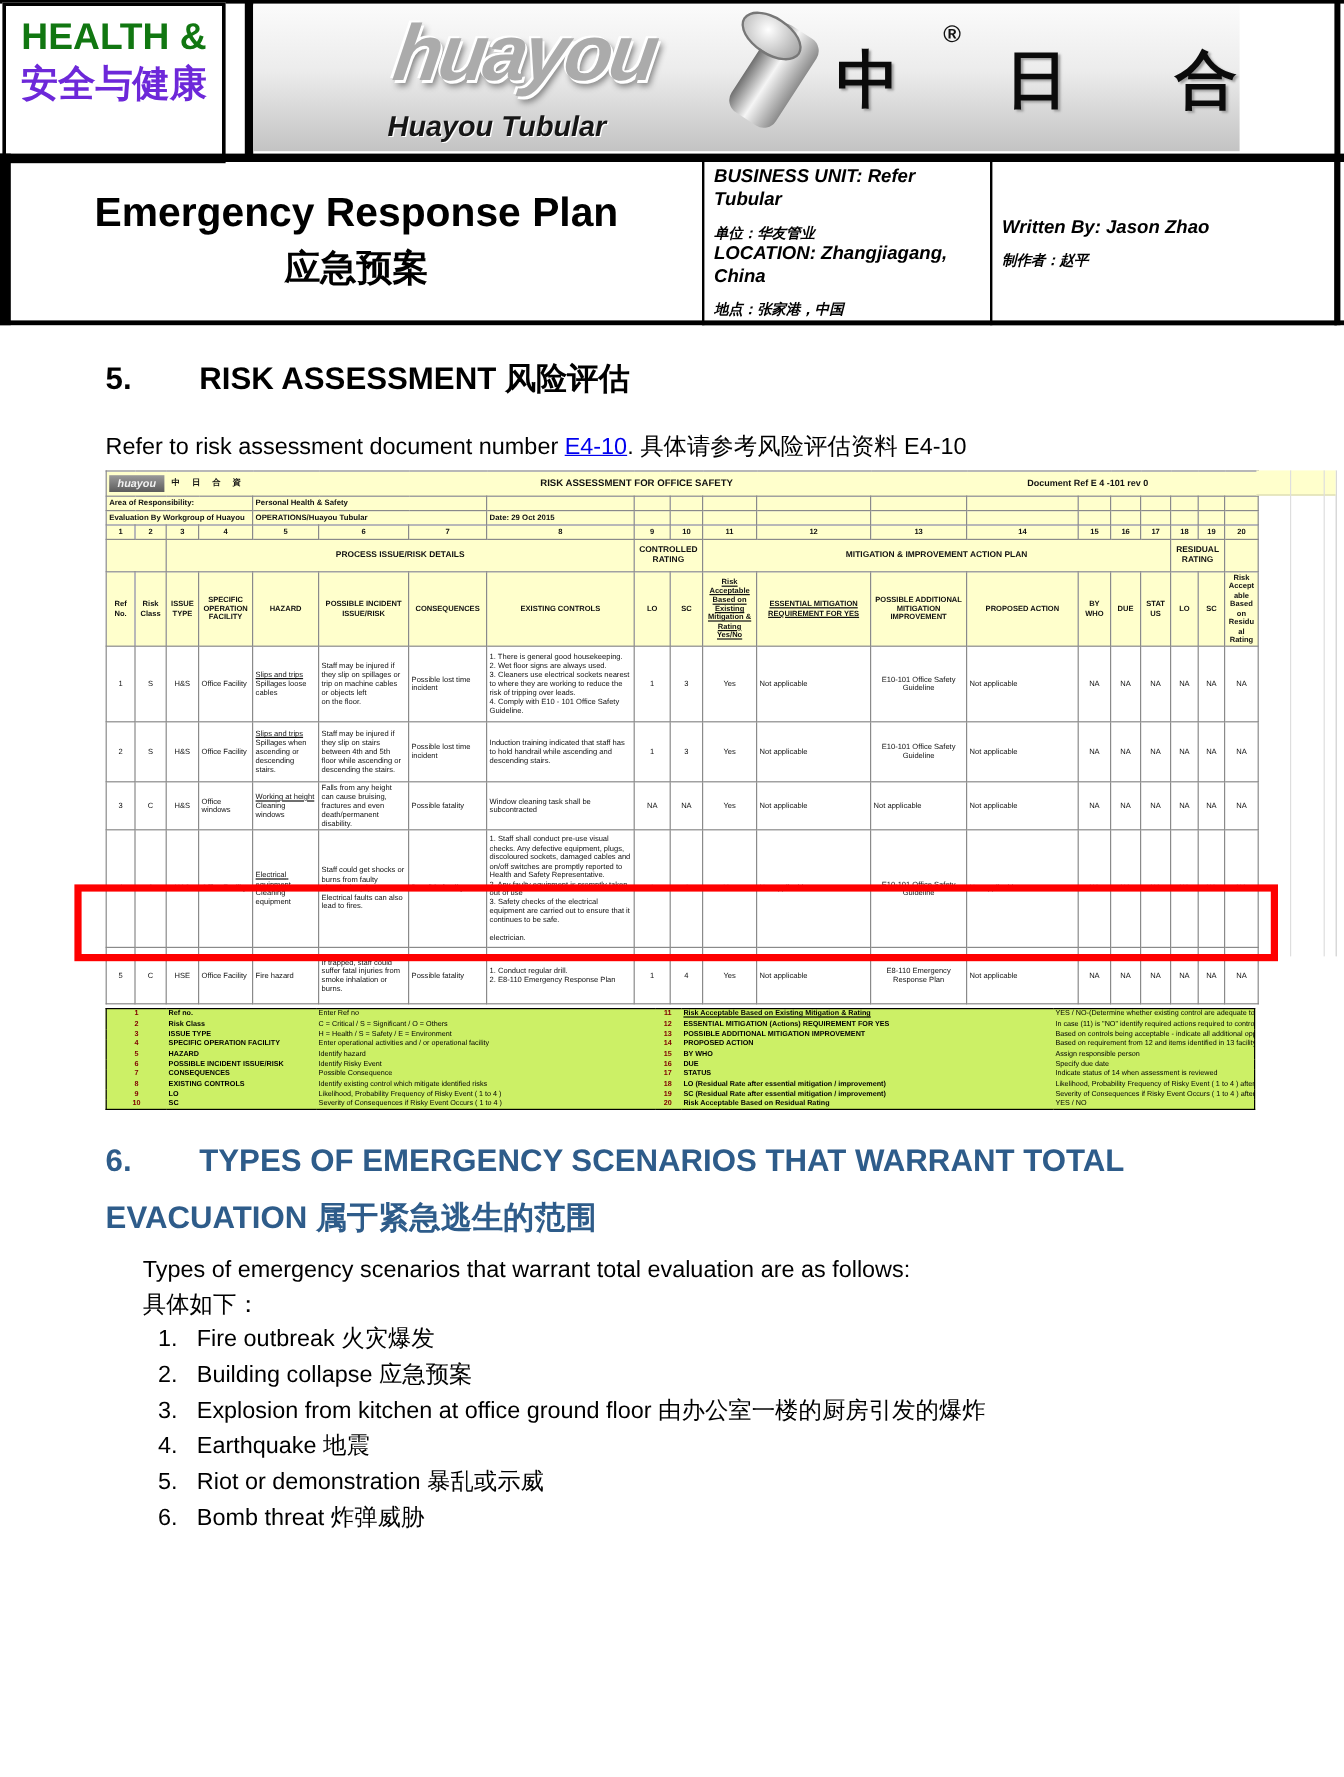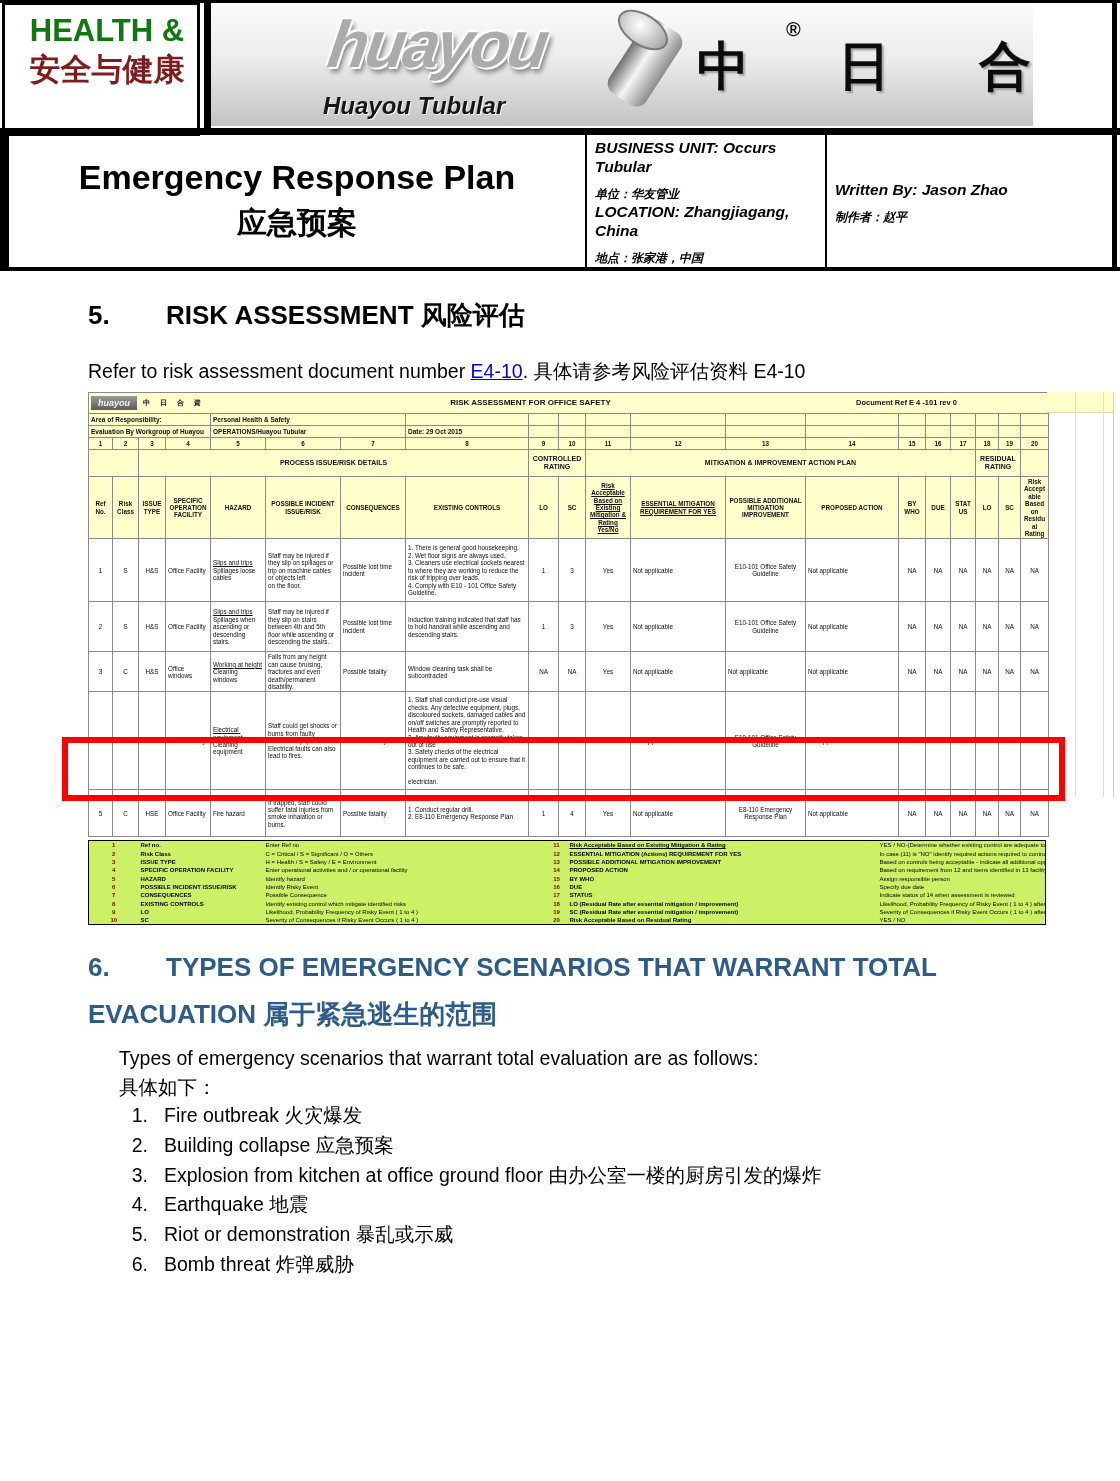--- a/index.html
+++ b/index.html
@@ -1,21 +1,21 @@
 <!DOCTYPE html>
 <html><head>
 <meta charset="utf-8">
 <style>
   html,body{margin:0;padding:0;background:#888;}
   .page{position:relative;width:1120px;height:1481px;background:#fff;overflow:hidden;
         font-family:"Liberation Sans","DejaVu Sans",sans-serif;color:#000;}
   
   .hdr-topline{position:absolute;left:0;top:0;width:1120px;height:3px;background:#000;}
   .hs-box{position:absolute;left:2px;top:2px;width:180px;height:122px;border:3px solid #000;
-          background:#fff;text-align:center;padding-top:6px;box-sizing:content-box;padding-left:12px;}
+          background:#fff;text-align:center;padding-top:6px;box-sizing:content-box;}
   .hs-box div{font-weight:bold;font-size:31px;line-height:39px;}
   .vbar{position:absolute;left:204px;top:0;width:7px;height:131px;background:#000;}
   .logo-strip{position:absolute;left:211px;top:4px;width:822px;height:122px;
               background:linear-gradient(180deg,#fbfbfb 0%,#ececec 45%,#c3c3c3 100%);overflow:hidden;}
   .brand{position:absolute;left:118px;top:2px;font:bold italic 66px "Liberation Sans",sans-serif;
          color:#ababab;transform:skewX(-8deg);
          text-shadow:2px 2px 0 #fff,-2px -2px 0 #fff,4px 5px 5px #808080;letter-spacing:-3px;}
   .brand-reg{position:absolute;left:575px;top:14px;font-size:20px;font-weight:bold;color:#111;}
   .brand-sub{position:absolute;left:112px;top:88px;font:bold italic 24px "Liberation Sans",sans-serif;
              color:#161616;text-shadow:1px 1px 0 #fff;}
@@ -84,21 +84,21 @@
 </style>
 </head>
 <body>
 
 <div class="page">
 
   <div class="hdr-topline"></div>
 
   <div class="hs-box">
     <div style="color:#117711">HEALTH &amp;</div>
-    <div style="color:#7f1d1d">安全与健康</div>
+    <div style="color:#6d28d9">安全与健康</div>
   </div>
 
   <div class="vbar"></div>
 
   <div class="logo-strip">
     <div class="tube"></div>
     <div class="tube-cap"></div>
     <div class="brand">huayou</div>
     <div class="brand-reg">®</div>
     <div class="brand-sub">Huayou Tubular</div>
@@ -116,21 +116,21 @@
   </div>
 
   <table class="info">
     <colgroup>
         <col style="width:240px">
         <col style="width:287px">
       </colgroup>
     <tbody>
         <tr style="height:66px">
       <td>
-        <div class="i-main">BUSINESS UNIT: Occurs Tubular</div>
+        <div class="i-main">BUSINESS UNIT: Refer Tubular</div>
         <div class="i-zh">单位：华友管业</div>
         <div class="i-main">LOCATION: Zhangjiagang, China</div>
         <div class="i-zh">地点：张家港，中国</div>
       </td>
       <td style="vertical-align:middle">
         <div class="i-main">Written By: Jason Zhao</div>
         <div class="i-zh">制作者：赵平</div>
       </td>
     </tr>
   </tbody>

